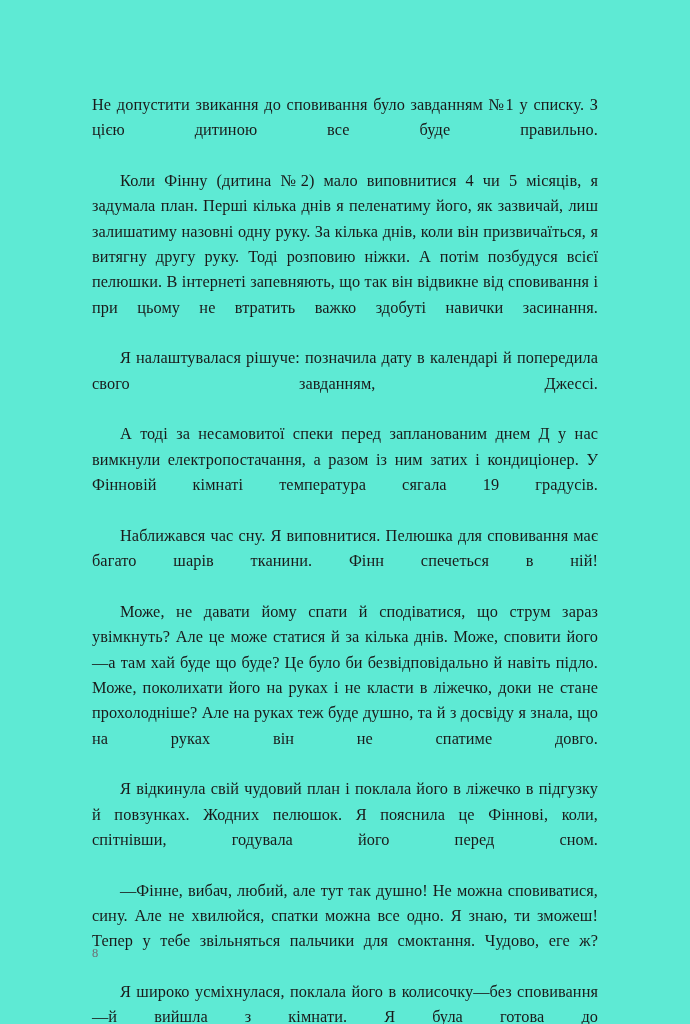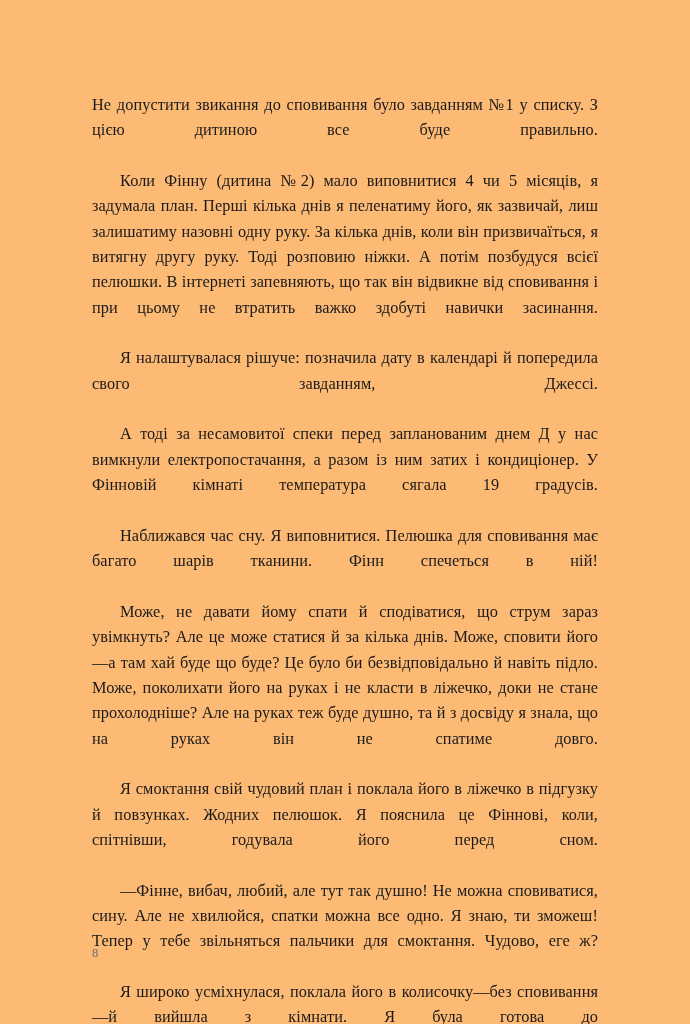--- a/index.html
+++ b/index.html
@@ -15,21 +15,21 @@
     overflow: hidden;
     position: relative;
   }
 
   .page {
     position: absolute;
     left: 0;
     top: 0;
     width: 690px;
     height: 1024px;
-    background: #fdba74;
+    background: #5eead4;
   }
 
   .text-block {
     position: absolute;
     left: 92px;
     top: 92px;
     width: 506px;
   }
 
   .para {
@@ -74,20 +74,20 @@
 
 <div class="page">
 
   <div class="text-block">
     <p class="para no-indent">Не допустити звикання до сповивання було завданням №1 у списку. З цією дитиною все буде правильно.</p>
     <p class="para">Коли Фінну (дитина №2) мало виповнитися 4 чи 5 місяців, я задумала план. Перші кілька днів я пеленатиму його, як зазвичай, лиш залишатиму назовні одну руку. За кілька днів, коли він призвичаїться, я витягну другу руку. Тоді розповию ніжки. А потім позбудуся всієї пелюшки. В інтернеті запевняють, що так він відвикне від сповивання і при цьому не втратить важко здобуті навички засинання.</p>
     <p class="para">Я налаштувалася рішуче: позначила дату в календарі й попередила свого завданням, Джессі.</p>
     <p class="para">А тоді за несамовитої спеки перед запланованим днем Д у нас вимкнули електропостачання, а разом із ним затих і кондиціонер. У Фінновій кімнаті температура сягала 19 градусів.</p>
     <p class="para">Наближався час сну. Я виповнитися. Пелюшка для сповивання має багато шарів тканини. Фінн спечеться в ній!</p>
     <p class="para">Може, не давати йому спати й сподіватися, що струм зараз увімкнуть? Але це може статися й за кілька днів. Може, сповити його—а там хай буде що буде? Це було би безвідповідально й навіть підло. Може, поколихати його на руках і не класти в ліжечко, доки не стане прохолодніше? Але на руках теж буде душно, та й з досвіду я знала, що на руках він не спатиме довго.</p>
-    <p class="para">Я смоктання свій чудовий план і поклала його в ліжечко в підгузку й повзунках. Жодних пелюшок. Я пояснила це Фіннові, коли, спітнівши, годувала його перед сном.</p>
+    <p class="para">Я відкинула свій чудовий план і поклала його в ліжечко в підгузку й повзунках. Жодних пелюшок. Я пояснила це Фіннові, коли, спітнівши, годувала його перед сном.</p>
     <p class="para">—Фінне, вибач, любий, але тут так душно! Не можна сповиватися, сину. Але не хвилюйся, спатки можна все одно. Я знаю, ти зможеш! Тепер у тебе звільняться пальчики для смоктання. Чудово, еге ж?</p>
     <p class="para">Я широко усміхнулася, поклала його в колисочку—без сповивання—й вийшла з кімнати. Я була готова до</p>
   </div>
 
   <div class="folio">8</div>
 
 </div>
 
 </body></html>

